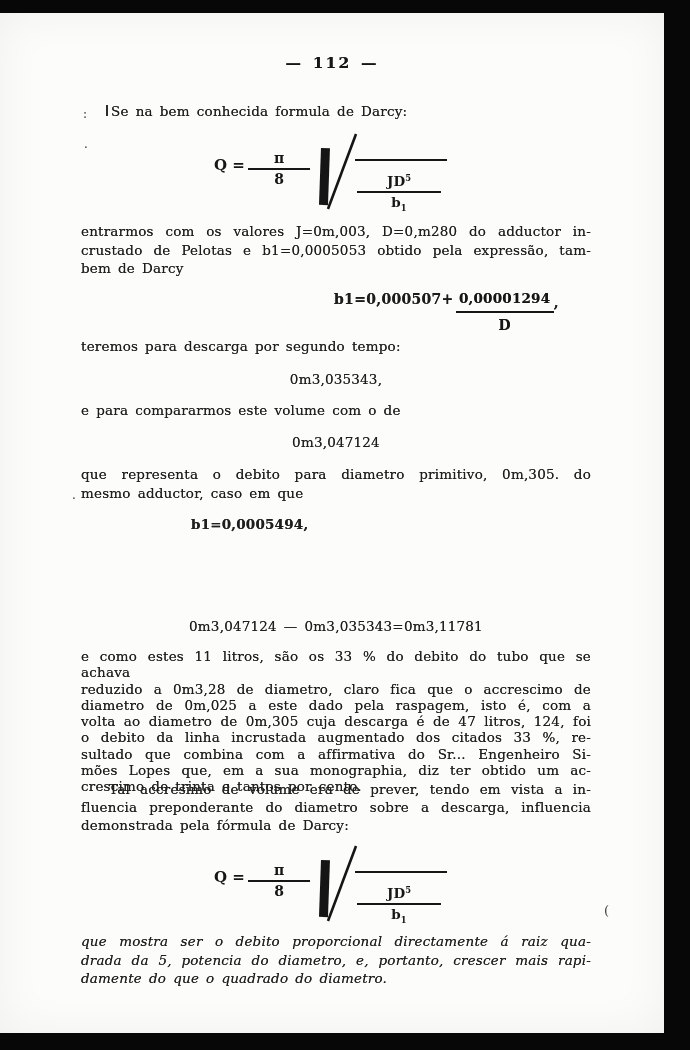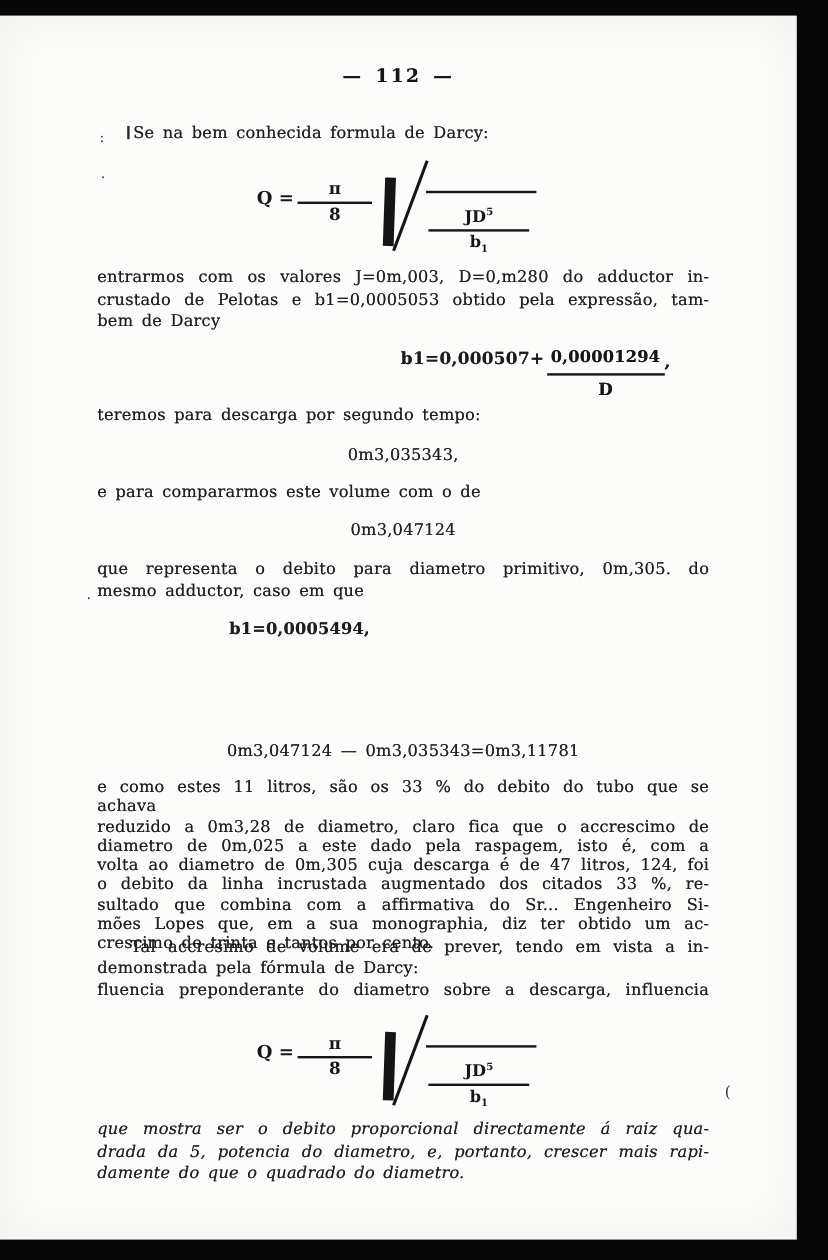--- a/index.html
+++ b/index.html
@@ -132,22 +132,22 @@
         <div class="tline">diametro de 0m,025 a este dado pela raspagem, isto é, com a</div>
         <div class="tline">volta ao diametro de 0m,305 cuja descarga é de 47 litros, 124, foi</div>
         <div class="tline">o debito da linha incrustada augmentado dos citados 33 %, re-</div>
         <div class="tline">sultado que combina com a affirmativa do Sr... Engenheiro Si-</div>
         <div class="tline">mões Lopes que, em a sua monographia, diz ter obtido um ac-</div>
         <div class="tline last">crescimo de trinta e tantos por cento.</div>
       </div>
 
     <div class="abs txt para lh18 indent-first" style="left:81px;top:767px;">
         <div class="tline">Tal accresimo de volume era de prever, tendo em vista a in-</div>
+        <div class="tline">fluencia preponderante do diametro sobre a descarga, influencia</div>
         <div class="tline last">demonstrada pela fórmula de Darcy:</div>
-        <div class="tline">fluencia preponderante do diametro sobre a descarga, influencia</div>
       </div>
 
     <div class="abs darcy" style="top:832px;">
       <span class="f-lhs">Q =</span>
       <span class="frac f-frac1">
         <span class="fn">π</span>
         <span class="fbar"></span>
         <span class="fd">8</span>
       </span>
       <svg class="radsvg" width="42" height="78" viewBox="0 0 42 78">

